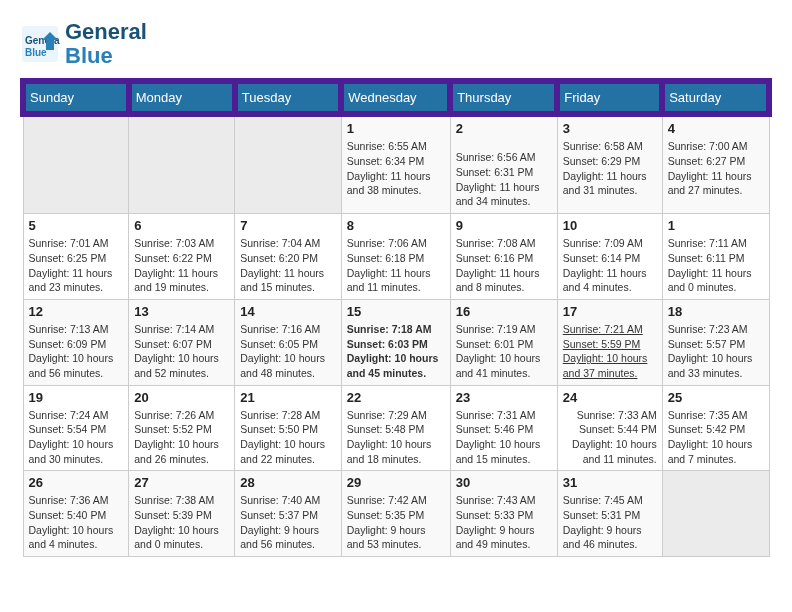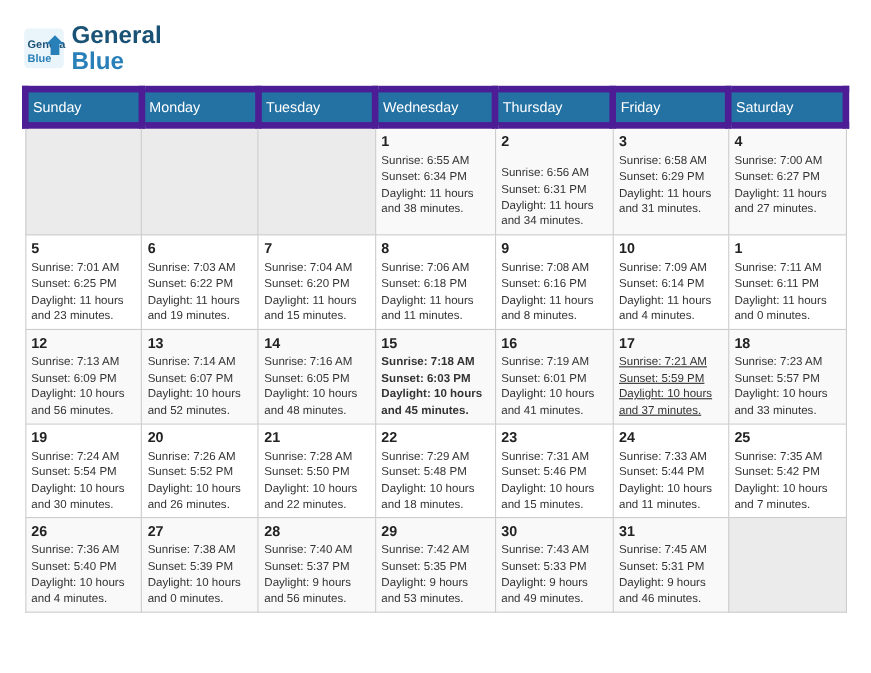--- a/index.html
+++ b/index.html
@@ -293,21 +293,21 @@
         </td>
         <td>
           <span class="day-number">23</span>
           <div class="day-info" style="white-space: pre-line;">Sunrise: 7:31 AM
 Sunset: 5:46 PM
 Daylight: 10 hours
 and 15 minutes.</div>
         </td>
         <td>
           <span class="day-number">24</span>
-          <div class="day-info" style="white-space: pre-line;">Sunrise: 7:33 AM
+          <div class="day-info" style="white-space: pre-line; text-align: right;">Sunrise: 7:33 AM
 Sunset: 5:44 PM
 Daylight: 10 hours
 and 11 minutes.</div>
         </td>
         <td>
           <span class="day-number">25</span>
           <div class="day-info" style="white-space: pre-line;">Sunrise: 7:35 AM
 Sunset: 5:42 PM
 Daylight: 10 hours
 and 7 minutes.</div>

